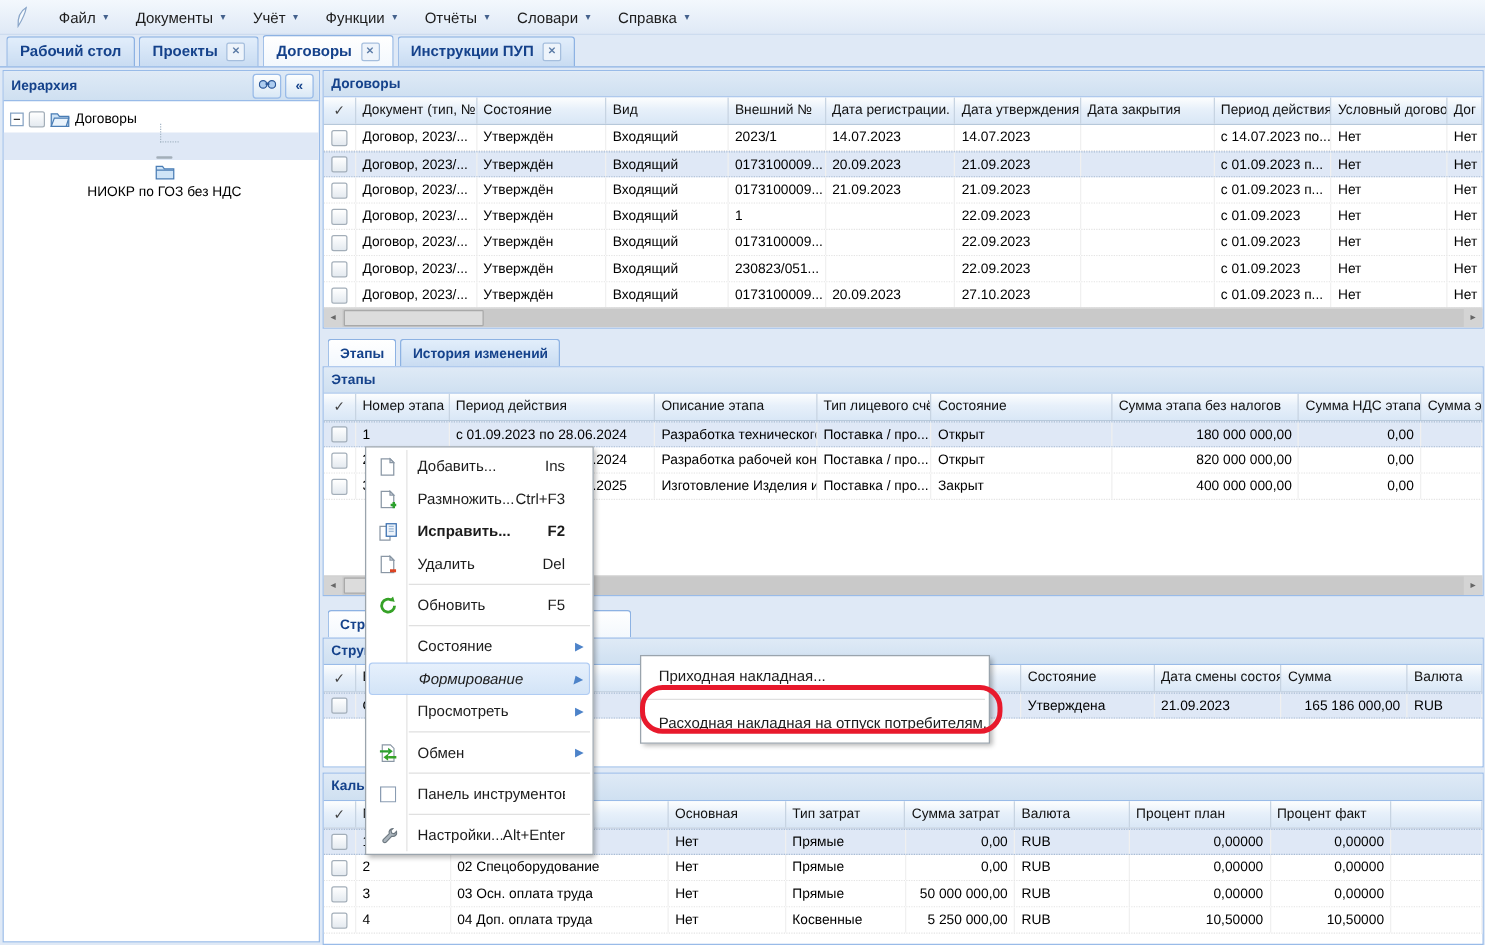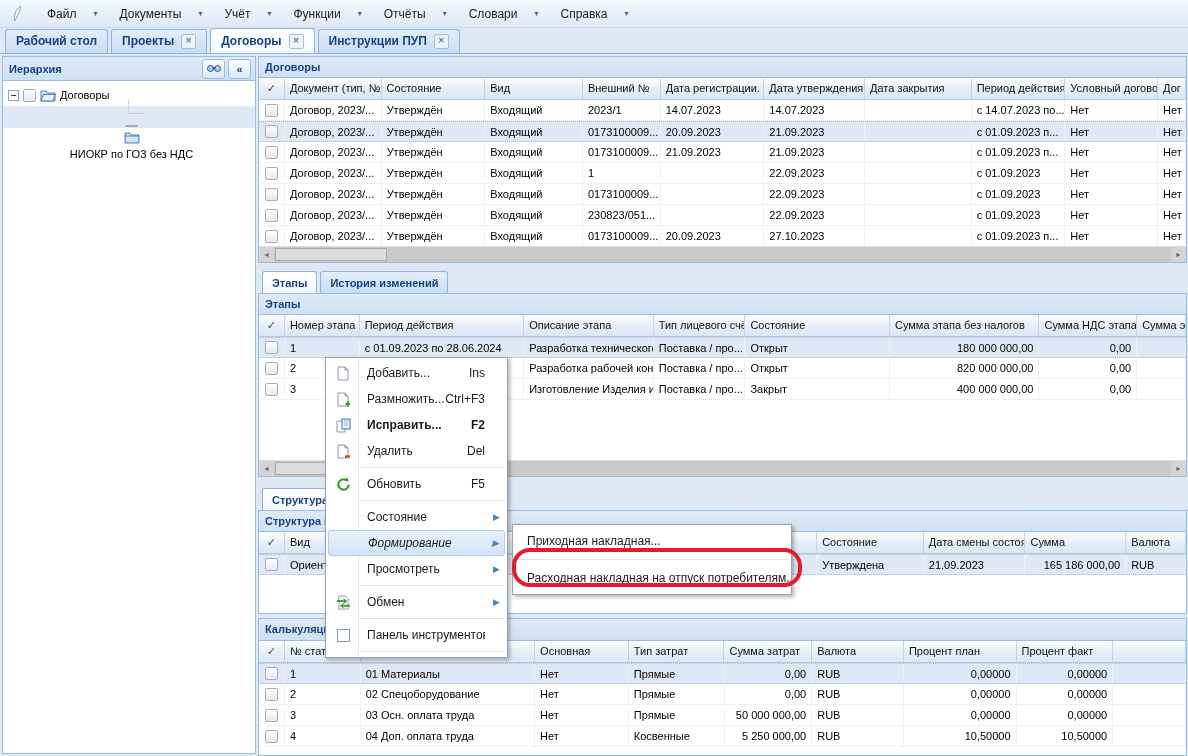--- a/index.html
+++ b/index.html
@@ -2,21 +2,21 @@
 <html><head>
 <meta charset="utf-8">
 <style>
   html,body{margin:0;padding:0;}
   .app{position:relative;width:1188px;height:756px;overflow:hidden;background:#dfe9f6;
        font-family:"Liberation Sans",sans-serif;font-size:11px;color:#000;}
   
   .menubar{position:absolute;left:0;top:0;width:100%;height:28px;display:flex;align-items:center;
            background:linear-gradient(#f3f8fd,#dfe9f6);border-bottom:1px solid #cddcef;padding-left:8px;box-sizing:border-box;}
   .logo{width:20px;height:20px;display:flex;align-items:center;justify-content:center;margin-right:8px;}
-  .mb-item{display:flex;align-items:center;gap:17px;padding:4px 11px;font-size:12px;color:#1c1c1c;cursor:default;}
+  .mb-item{display:flex;align-items:center;gap:6px;padding:4px 11px;font-size:12px;color:#1c1c1c;cursor:default;}
   .mb-arrow{font-size:8px;color:#44618c;}
   
   .tabstrip{position:absolute;left:0;top:28px;width:100%;height:26px;display:flex;align-items:center;
             gap:3px;padding-left:5px;box-sizing:border-box;border-bottom:1px solid #8db2e3;background:#dfe9f6;}
   .tab{height:23px;display:flex;align-items:center;gap:7px;padding:0 10px;border:1px solid #8db2e3;border-bottom:none;
        border-radius:3px 3px 0 0;background:linear-gradient(#e2eefb,#c9dcf2);color:#15428b;font-weight:bold;font-size:12px;}
   .tab.active{background:linear-gradient(#ffffff,#f3f8fd);height:24px;}
   .tab-close{width:13px;height:13px;border:1px solid #a5bedd;border-radius:2px;background:#eef4fb;color:#5b7ba6;
              font-size:8px;line-height:12px;text-align:center;}
   
@@ -62,21 +62,21 @@
   .side-title{color:#15428b;font-weight:bold;flex:1;}
   .hbtn{width:21px;height:18px;border:1px solid #99bbe8;border-radius:3px;background:linear-gradient(#fdfefe,#d9e8f6);
         display:flex;align-items:center;justify-content:center;margin-left:3px;color:#15428b;font-weight:bold;font-size:11px;}
   .tree{padding-top:3px;}
   .tnode{height:22px;display:flex;align-items:center;gap:4px;padding-left:5px;white-space:nowrap;}
   .tnode.sel{background:#dfe8f6;flex-direction:column;}
   .exp{width:11px;height:11px;border:1px solid #86a3c3;background:#fff;position:relative;box-sizing:border-box;flex:none;}
   .exp::after{content:"";position:absolute;left:2px;right:2px;top:4px;height:1px;background:#333;}
   .elbow{width:14px;height:14px;border-left:1px dotted #a8b8c8;border-bottom:1px dotted #a8b8c8;margin:-7px 0 7px 7px;flex:none;}
   
-  .cmenu{position:absolute;left:325px;top:357px;width:183px;background:#fff;border:1px solid #9aa4ad;
+  .cmenu{position:absolute;left:292px;top:357px;width:183px;background:#fff;border:1px solid #9aa4ad;
          box-shadow:2px 2px 4px rgba(0,0,0,.3);padding:2px 0;box-sizing:border-box;z-index:20;}
   .gutter{position:absolute;left:32px;top:2px;bottom:2px;width:1px;background:#e4e4e4;}
   .mi{position:relative;height:26px;display:flex;align-items:center;font-size:12px;color:#1c1c1c;margin:0 2px;}
   .mi .mico{width:30px;display:flex;align-items:center;justify-content:center;flex:none;}
   .mi .mlabel{padding-left:9px;flex:1;white-space:nowrap;overflow:hidden;}
   .mi .mshort{padding-right:8px;font-size:12px;}
   .mi .marrow{width:12px;color:#4d83c9;font-size:9px;}
   .mi.bold .mlabel,.mi.bold .mshort{font-weight:bold;}
   .mi.hl{border:1px solid #b0ccf3;border-radius:3px;background:linear-gradient(#e6f0fc,#d3e4f7);box-sizing:border-box;font-style:italic;}
   .msep{height:1px;background:#e0e0e0;margin:3px 2px 3px 34px;}
@@ -598,20 +598,30 @@
         <span class="mico">
           <svg width="13" height="13" viewBox="0 0 13 13">
             <rect x="0.5" y="0.5" width="12" height="12" fill="#fff" stroke="#8a9cb2"></rect>
           </svg>
         </span>
         <span class="mlabel">Панель инструментов</span>
         <span class="mshort"></span>
         <span class="marrow"></span>
       </div>
       <div class="msep"></div>
+      <div class="mi">
+        <span class="mico">
+          <svg width="15" height="15" viewBox="0 0 16 16">
+            <path d="M12 2a3.2 3.2 0 0 0-3 4.3L4 11.2a1.6 1.6 0 1 0 2.3 2.3l4.9-5a3.2 3.2 0 0 0 4-4.1l-2 2-2.2-.6-.6-2.2z" fill="#aab4bc" stroke="#6d7880"></path>
+          </svg>
+        </span>
+        <span class="mlabel">Настройки...</span>
+        <span class="mshort">Alt+Enter</span>
+        <span class="marrow"></span>
+      </div>
     </div>
 
   <div class="smenu" id="smenu">
       <div class="smi">
         <span>Приходная накладная...</span>
       </div>
       <div class="ssep"></div>
       <div class="smi">
         <span>Расходная накладная на отпуск потребителям...</span>
       </div>

